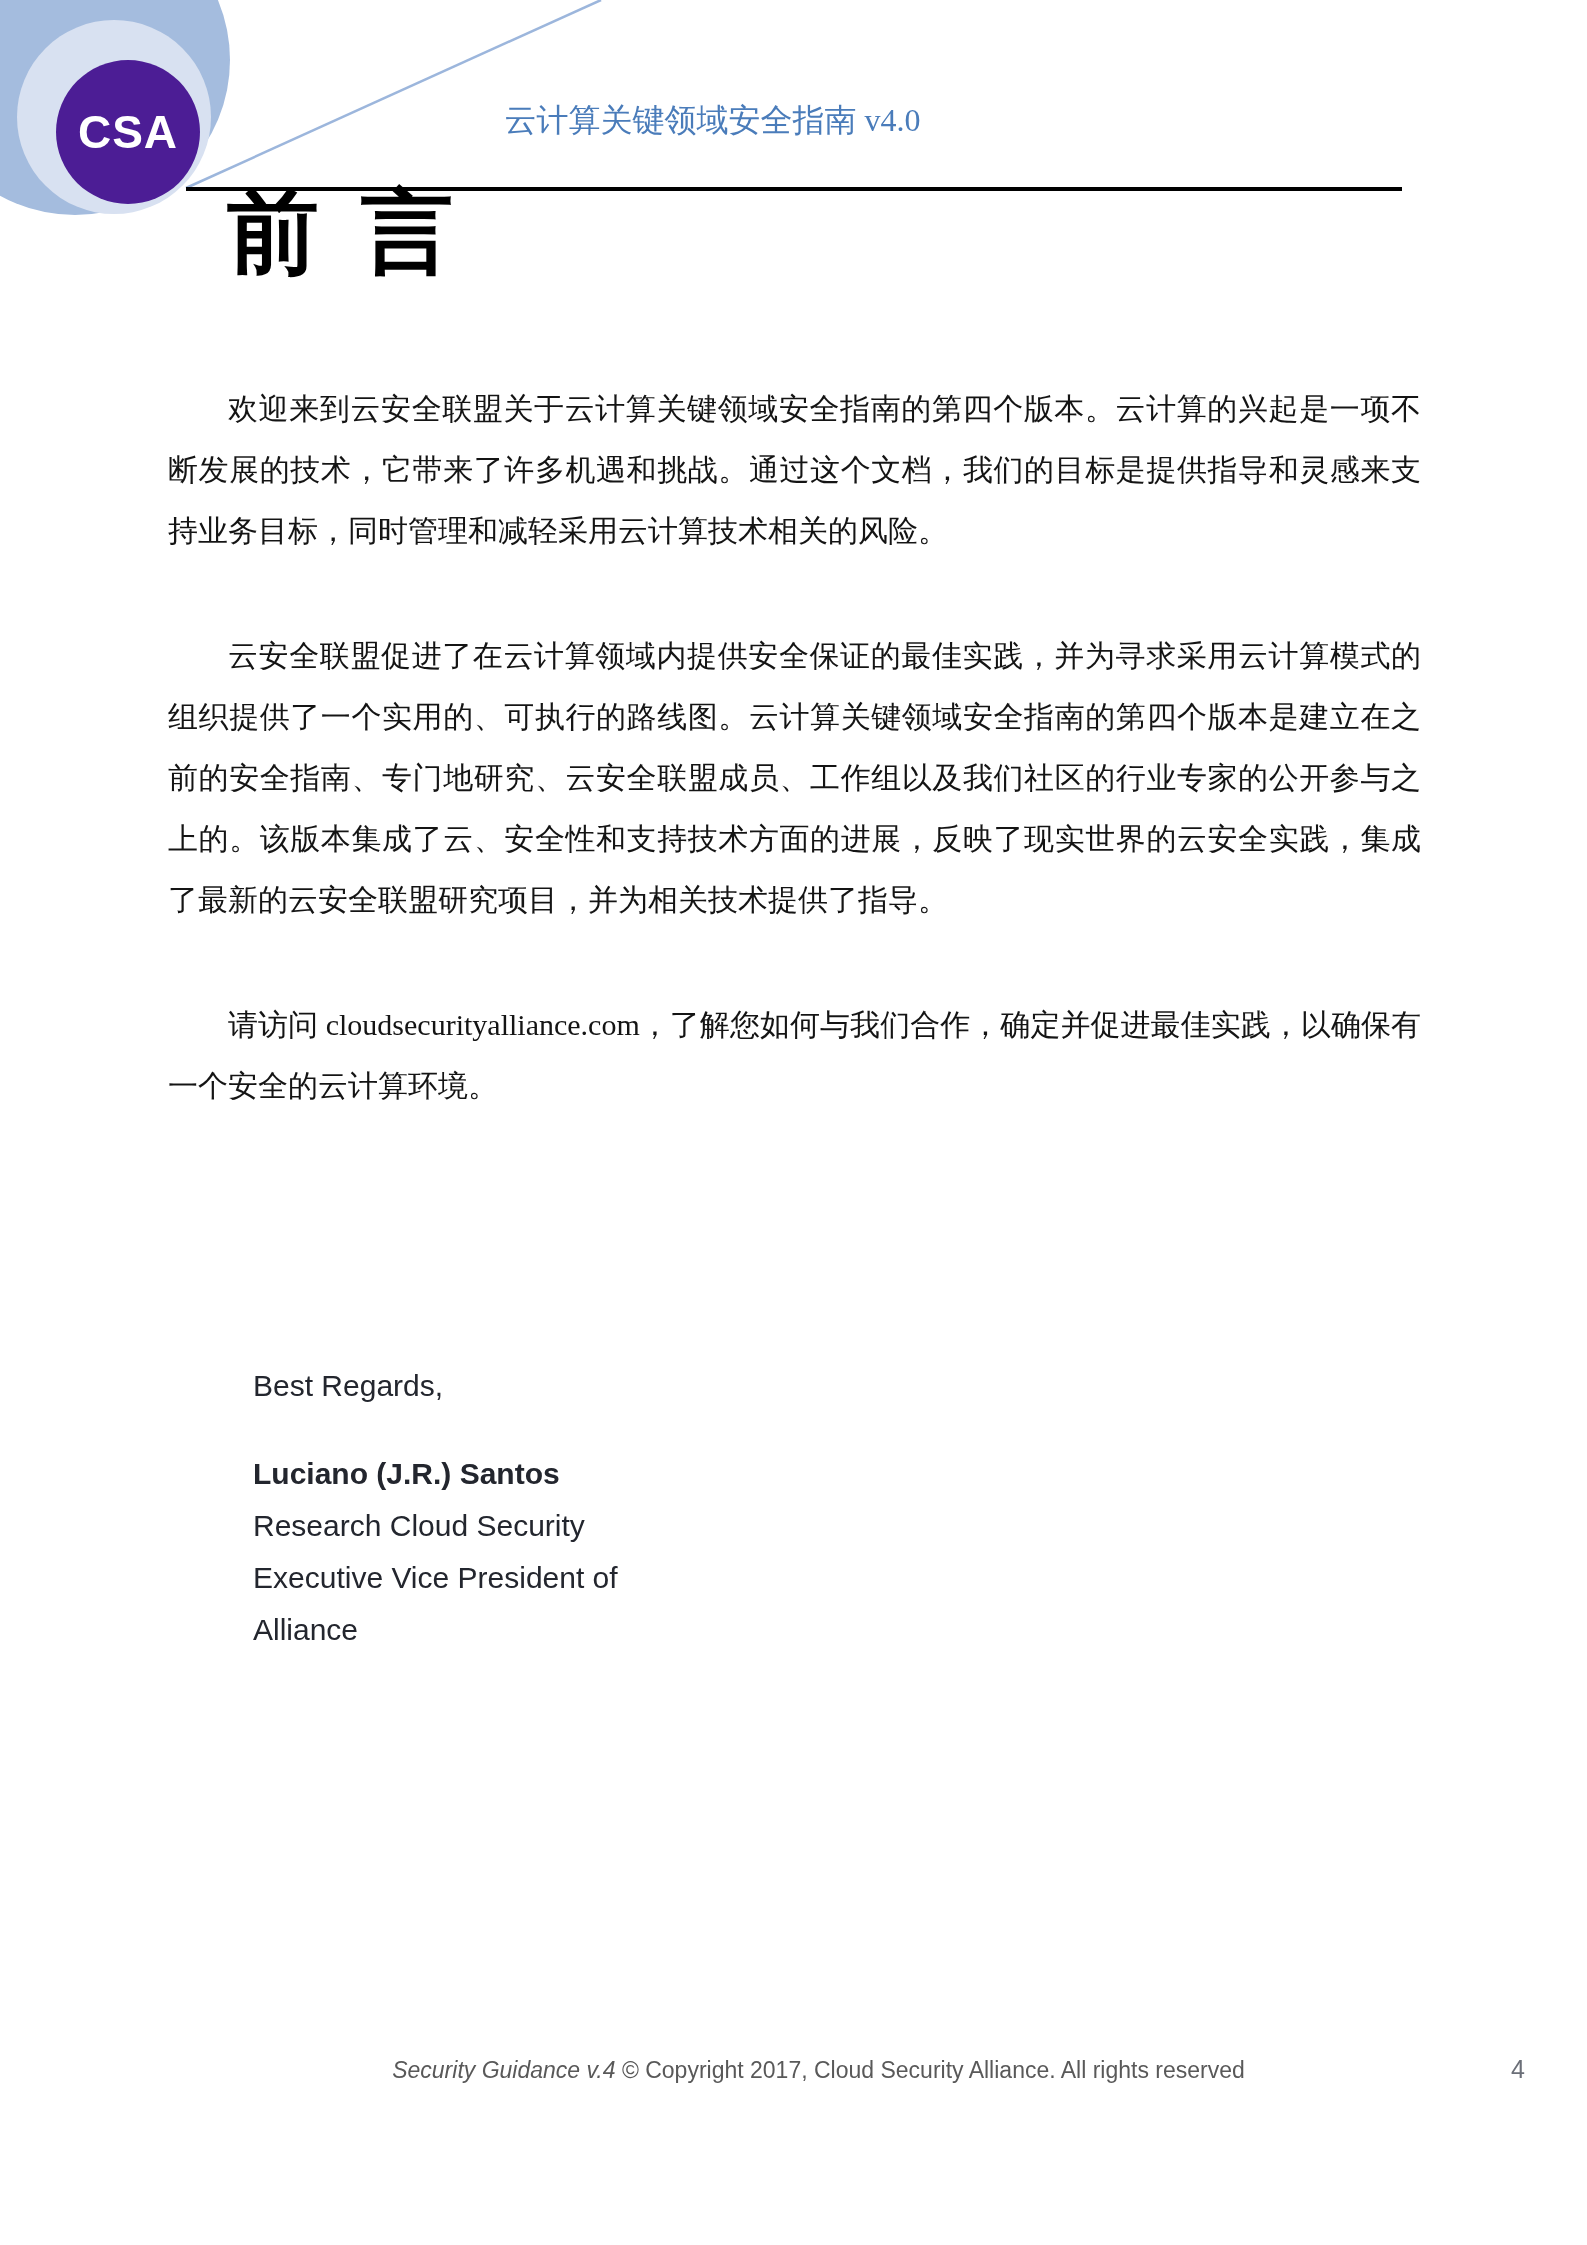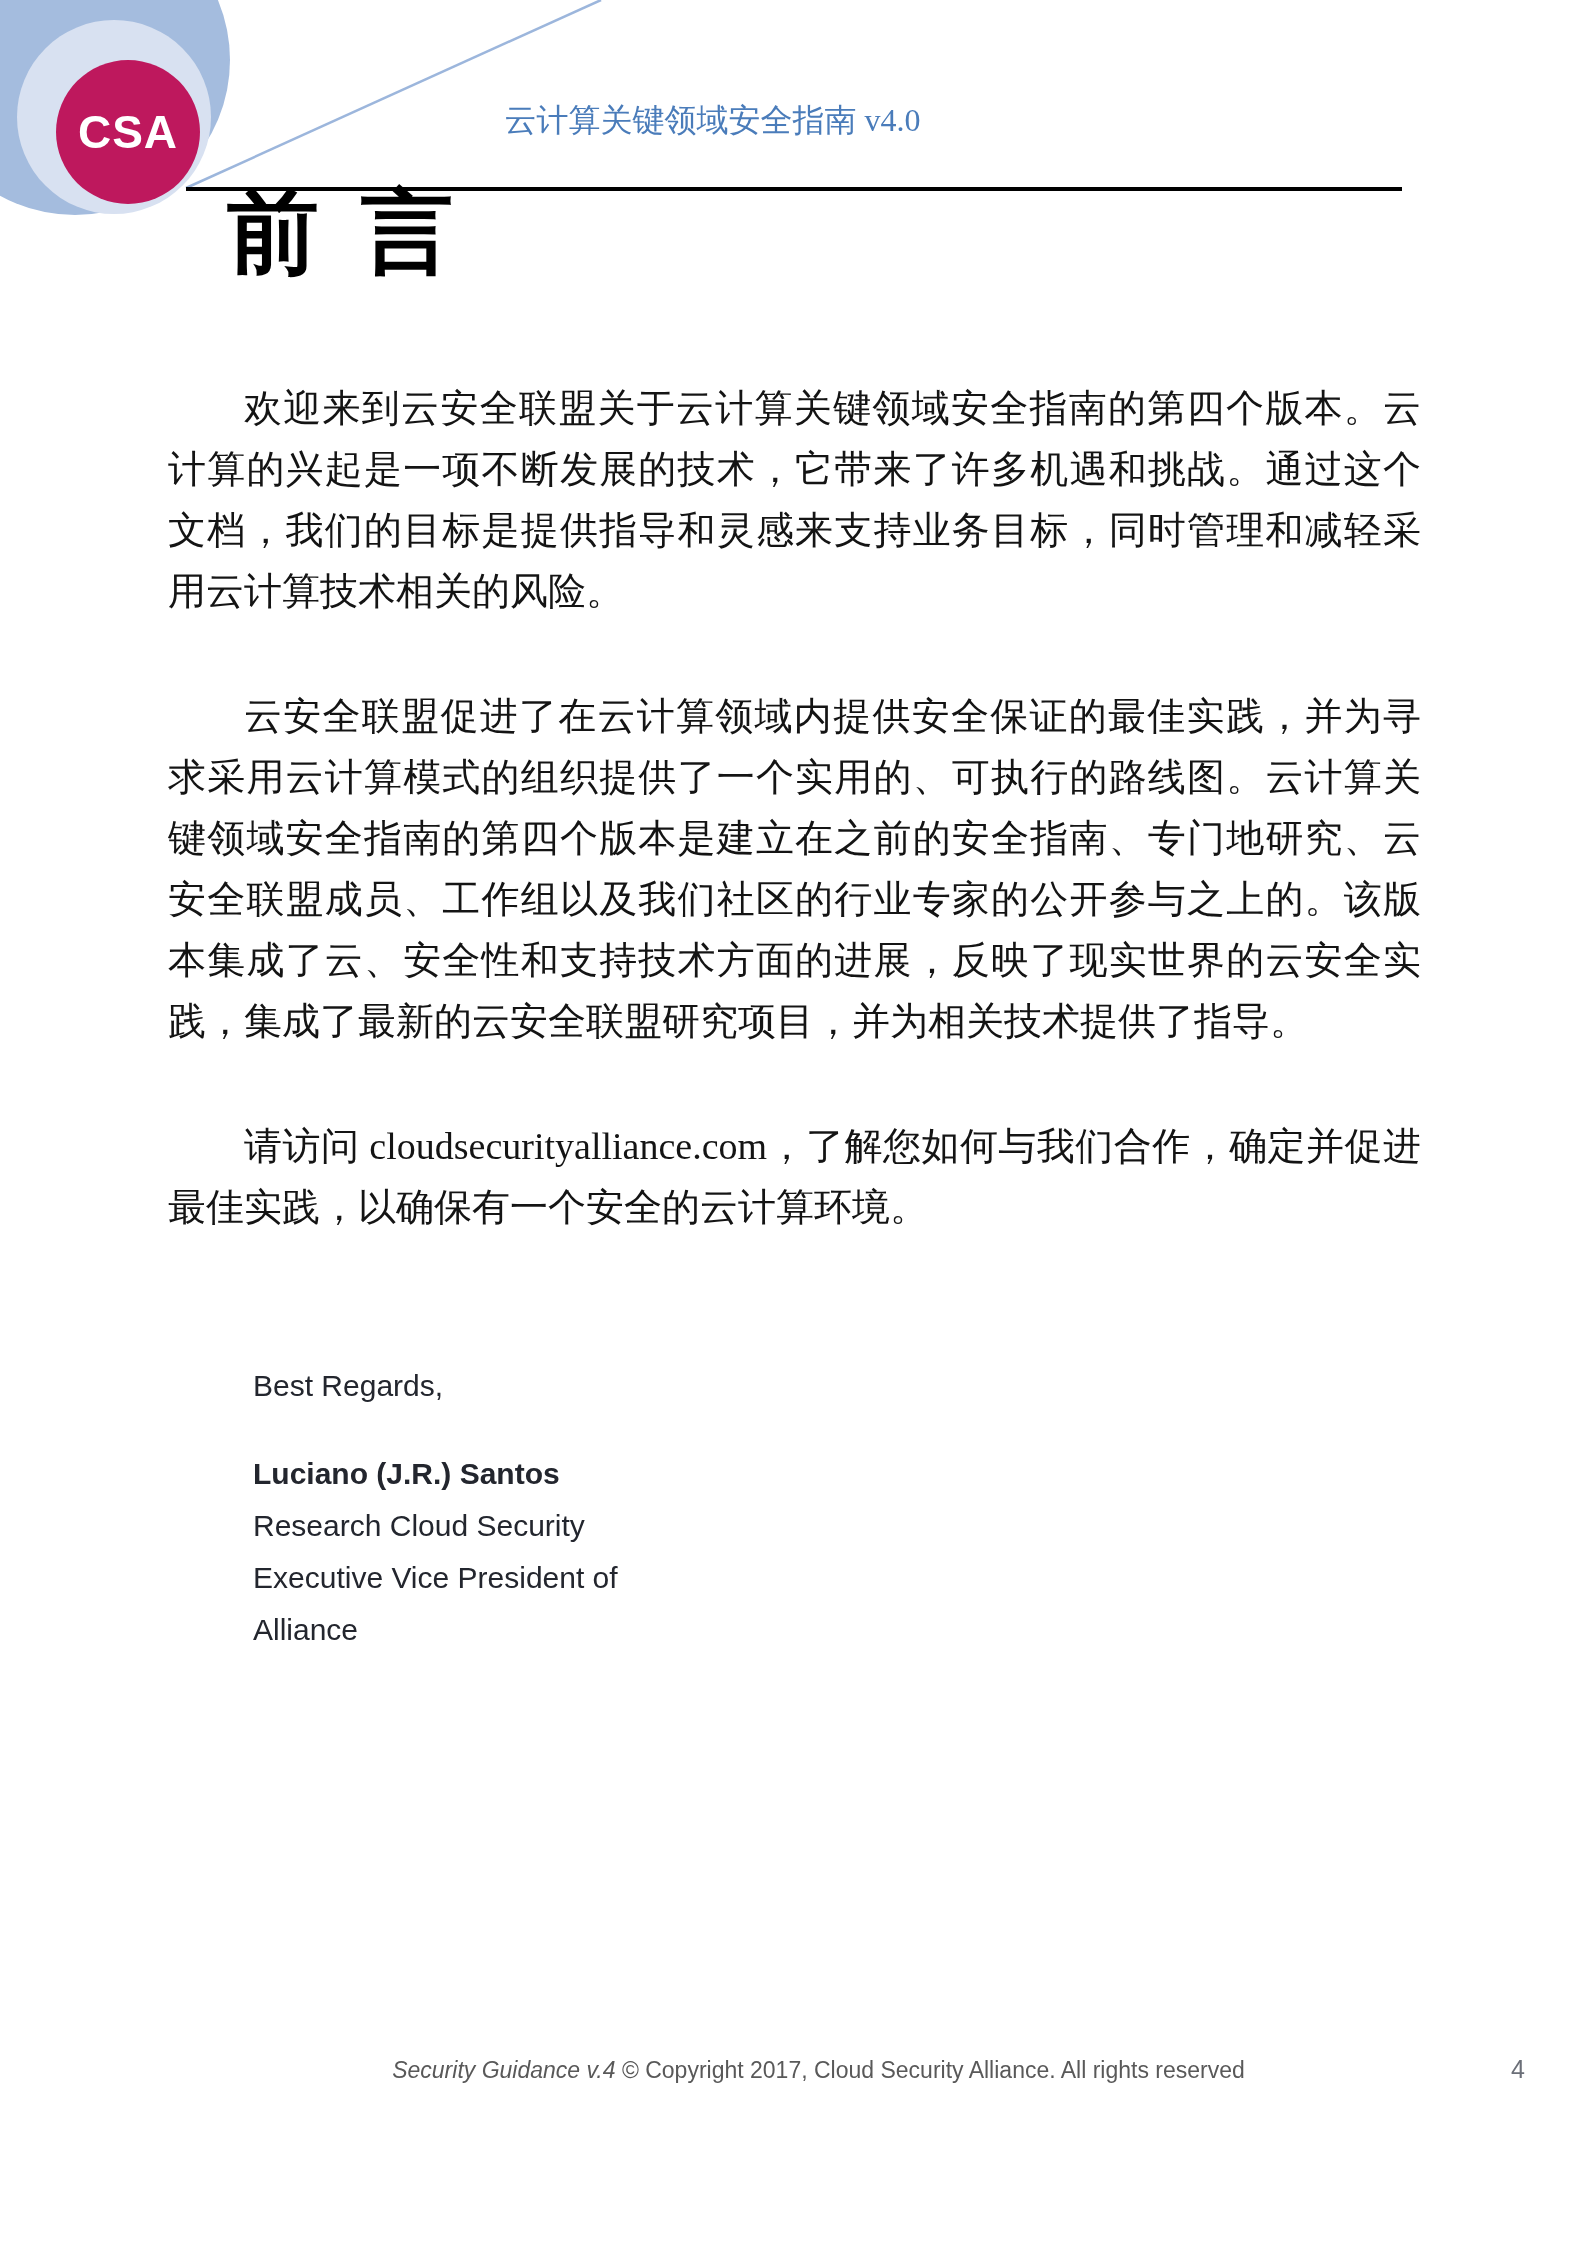--- a/index.html
+++ b/index.html
@@ -18,21 +18,21 @@
     background:#A4BCDE;
   }
   .logo-mid {
     position:absolute; left:17px; top:20px;
     width:194px; height:194px; border-radius:50%;
     background:#D8E1F1;
   }
   .logo-inner {
     position:absolute; left:56px; top:60px;
     width:144px; height:144px; border-radius:50%;
-    background:#be185d;
+    background:#4c1d95;
     display:flex; align-items:center; justify-content:center;
   }
   .logo-text {
     color:#ffffff;
     font-family:"Liberation Sans","DejaVu Sans",sans-serif;
     font-weight:bold; font-size:46px; letter-spacing:1px;
   }
 
   
   .header-lines {
@@ -52,21 +52,21 @@
     margin:0;
     font-size:92px; line-height:110px;
     font-weight:bold;
     letter-spacing:42px;
     color:#000000;
   }
 
   
   .content {
     position:absolute; top:378px; left:168px; width:1253px;
-    font-size:38px; line-height:61px;
+    font-size:30px; line-height:61px;
     color:#141414;
     text-align:justify;
   }
   .content p { margin:0 0 64px 0; text-indent:2em; }
 
   
   .signature {
     position:absolute; left:233px; top:1360px;
     font-family:"Liberation Sans","DejaVu Sans",sans-serif;
     font-size:30px; line-height:52px;

